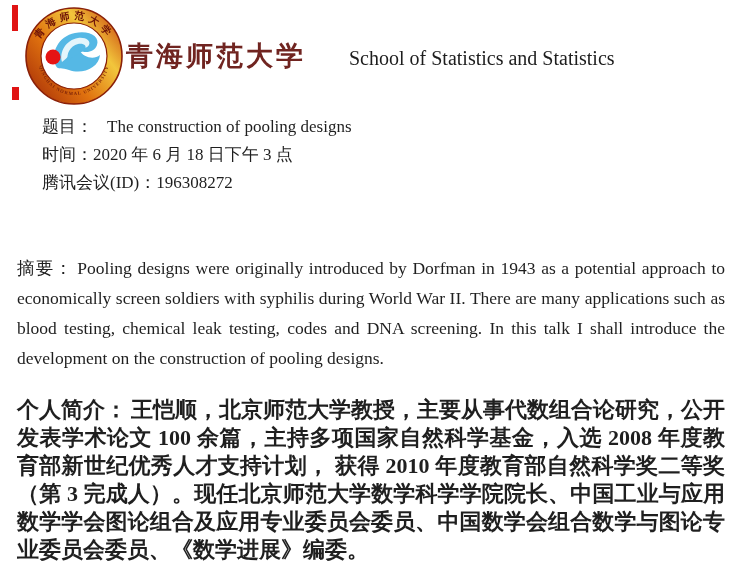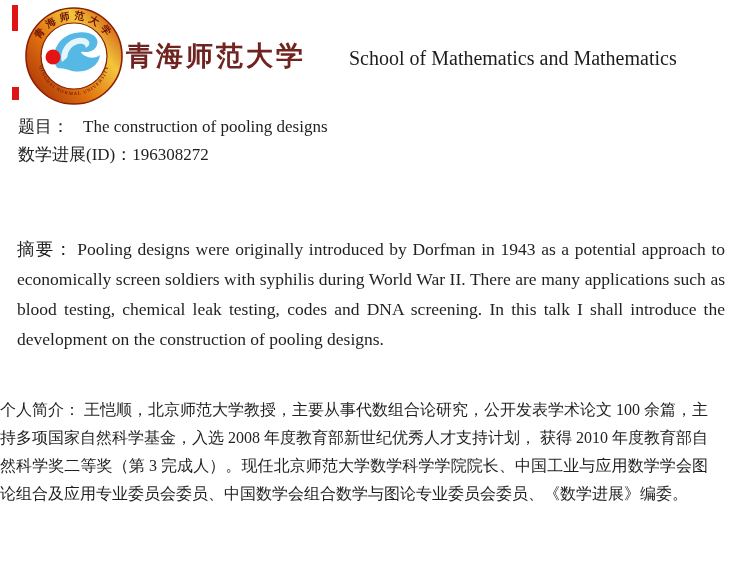--- a/index.html
+++ b/index.html
@@ -42,41 +42,42 @@
   }
   
   .info {
     position: absolute;
     left: 18px;
     top: 113px;
     width: 700px;
     font-size: 17px;
     line-height: 28px;
   }
-  .info-line { white-space: nowrap; }
+  .info-line { white-space: nowrap; margin-left: 24px; }
   .info-label { color: #1f1f1f; }
   .title-gap { display: inline-block; width: 14px; }
   
   .abstract {
     position: absolute;
     left: 17px;
-    top: 234px;
+    top: 253px;
     width: 708px;
     font-size: 17.5px;
     line-height: 30px;
     text-align: justify;
   }
   .bio {
     position: absolute;
-    left: 0;
+    left: 17px;
     top: 396px;
     width: 708px;
-    font-size: 16px;
+    font-size: 22px;
     line-height: 28px;
     text-align: justify;
+    font-weight: bold;
   }
   .inline-label { margin-right: 4px; }
 </style>
 </head>
 <body>
 
 <div class="page">
 
   <svg class="logo" viewBox="0 0 113 101" aria-hidden="true">
     <defs>
@@ -107,28 +108,31 @@
       <path d="M44 62 C38 50 46 32 63 29 C78 26 88 33 85 41 C83 48 73 50 67 46 C72 54 82 56 88 51 C87 64 70 71 57 66 C50 63 46 66 44 62 Z" fill="#55b8e5"></path>
       <path d="M50 58 C47 48 54 36 66 34 C74 33 79 37 77 41 C75 45 68 45 64 43 C60 47 56 54 50 58 Z" fill="#ffffff" opacity="0.85"></path>
       <path d="M56 57 C54 50 58 42 66 40 C72 39 75 42 73 45 C70 49 62 51 56 57 Z" fill="#55b8e5"></path>
     </g>
 
     <circle cx="41" cy="53" r="7.5" fill="#e51414"></circle>
   </svg>
 
   <div class="calligraphy">青海师范大学</div>
 
-  <div class="school-name">School of Mathematics and Mathematics</div>
+  <div class="school-name">School of Statistics and Statistics</div>
 
   <div class="info">
     <div class="info-line">
       <span class="info-label">题目：</span><span class="title-gap"></span><span>The construction of pooling designs</span>
     </div>
     <div class="info-line">
-      <span class="info-label">数学进展(ID)：</span><span>196308272</span>
+      <span class="info-label">时间：</span><span>2020 年 6 月 18 日下午 3 点</span>
+    </div>
+    <div class="info-line">
+      <span class="info-label">腾讯会议(ID)：</span><span>196308272</span>
     </div>
   </div>
 
   <div class="abstract">
     <span class="inline-label">摘要：</span><span>Pooling designs were originally introduced by Dorfman in 1943 as a potential approach to economically screen soldiers with syphilis during World War II. There are many applications such as blood testing, chemical leak testing, codes and DNA screening. In this talk I shall introduce the  development on the construction of pooling designs.</span>
   </div>
 
   <div class="bio">
     <span class="inline-label">个人简介：</span><span>王恺顺，北京师范大学教授，主要从事代数组合论研究，公开发表学术论文 100 余篇，主持多项国家自然科学基金，入选 2008 年度教育部新世纪优秀人才支持计划， 获得 2010 年度教育部自然科学奖二等奖（第 3 完成人）。现任北京师范大学数学科学学院院长、中国工业与应用数学学会图论组合及应用专业委员会委员、中国数学会组合数学与图论专业委员会委员、《数学进展》编委。</span>
   </div>

